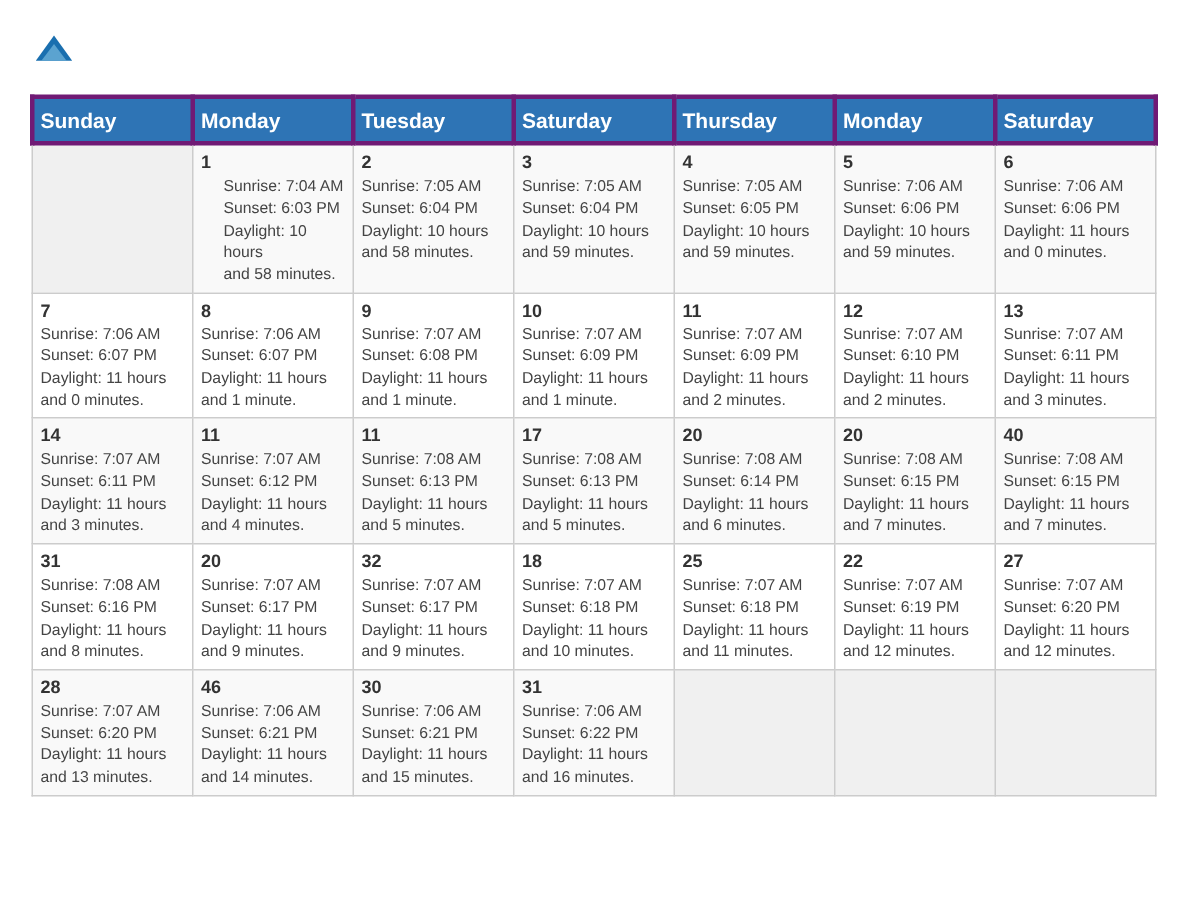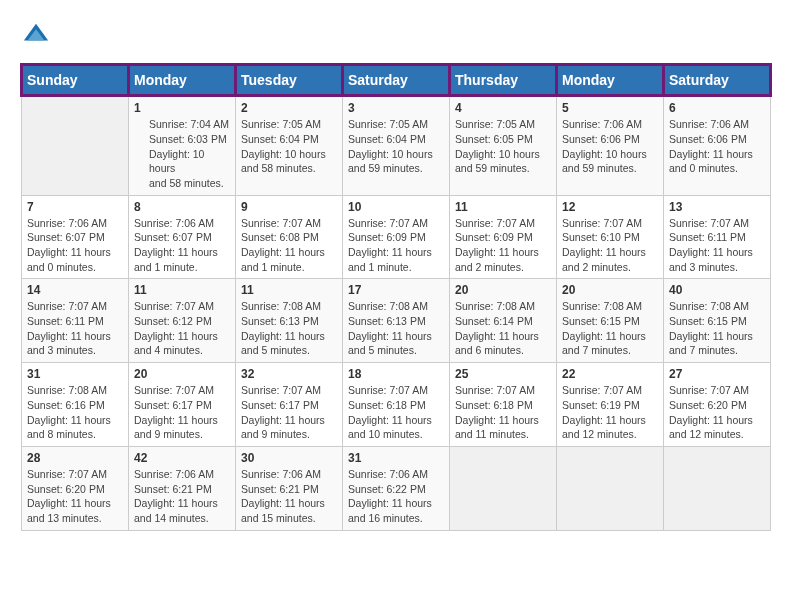--- a/index.html
+++ b/index.html
@@ -319,21 +319,21 @@
       </tr>
       <tr>
         <td>
           <span class="day-num">28</span>
           <div class="day-info" style="white-space: pre-line;">Sunrise: 7:07 AM
 Sunset: 6:20 PM
 Daylight: 11 hours
 and 13 minutes.</div>
         </td>
         <td>
-          <span class="day-num">42</span>
+          <span class="day-num">46</span>
           <div class="day-info" style="white-space: pre-line;">Sunrise: 7:06 AM
 Sunset: 6:21 PM
 Daylight: 11 hours
 and 14 minutes.</div>
         </td>
         <td>
           <span class="day-num">30</span>
           <div class="day-info" style="white-space: pre-line;">Sunrise: 7:06 AM
 Sunset: 6:21 PM
 Daylight: 11 hours

